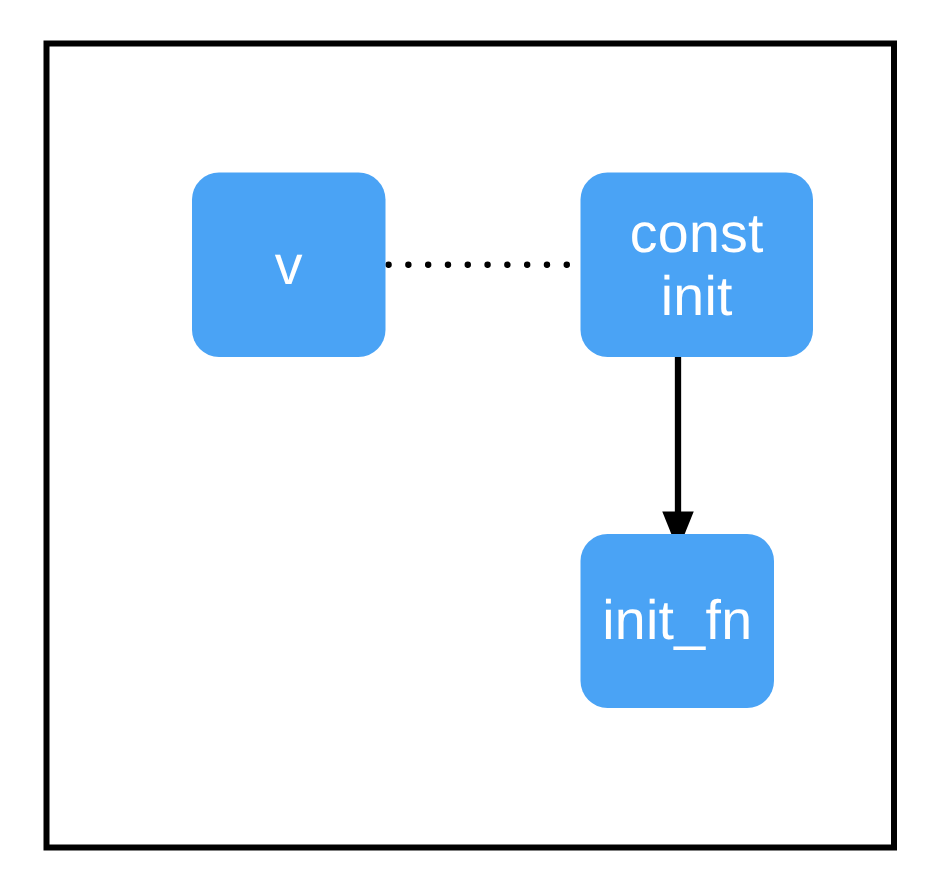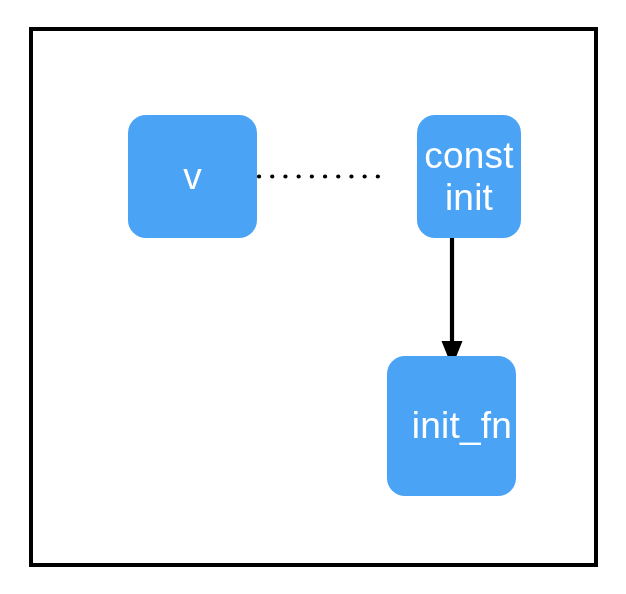--- a/index.html
+++ b/index.html
@@ -68,30 +68,28 @@
 
   #node-v {
     left: 128px;
     top: 115px;
     width: 129px;
     height: 123px;
   }
   #node-const-init {
     left: 387px;
     top: 115px;
-    width: 104px;
+    width: 155px;
     height: 123px;
-    margin-left: 30px;
   }
   #node-init-fn {
     left: 387px;
     top: 356px;
     width: 129px;
-    height: 140px;
-    justify-content: flex-end;
+    height: 116px;
   }
 </style>
 </head>
 <body>
 
 <div id="graph-canvas">
 
   <div id="graph-frame"></div>
 
   <svg id="edge-layer" viewBox="0 0 626 594" width="626" height="594" xmlns="http://www.w3.org/2000/svg">

